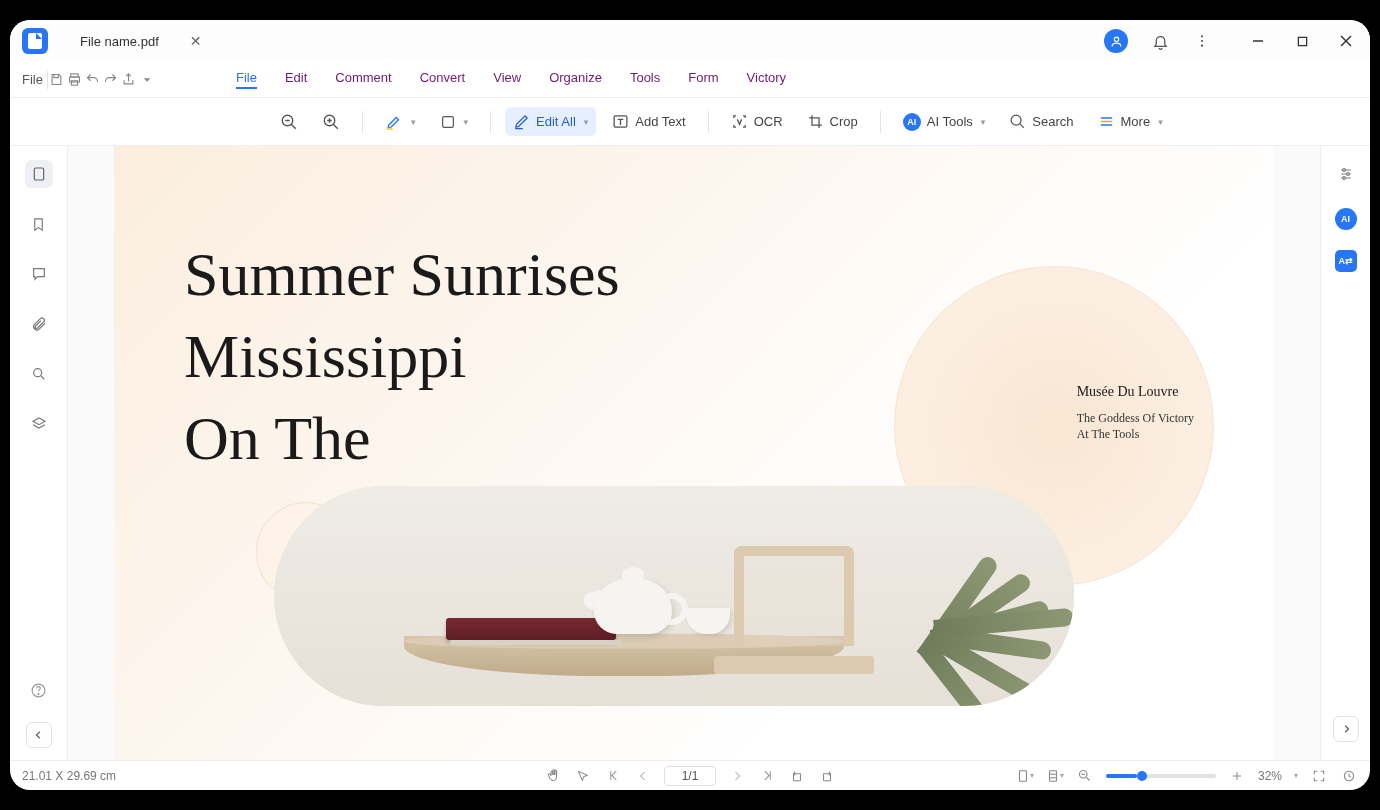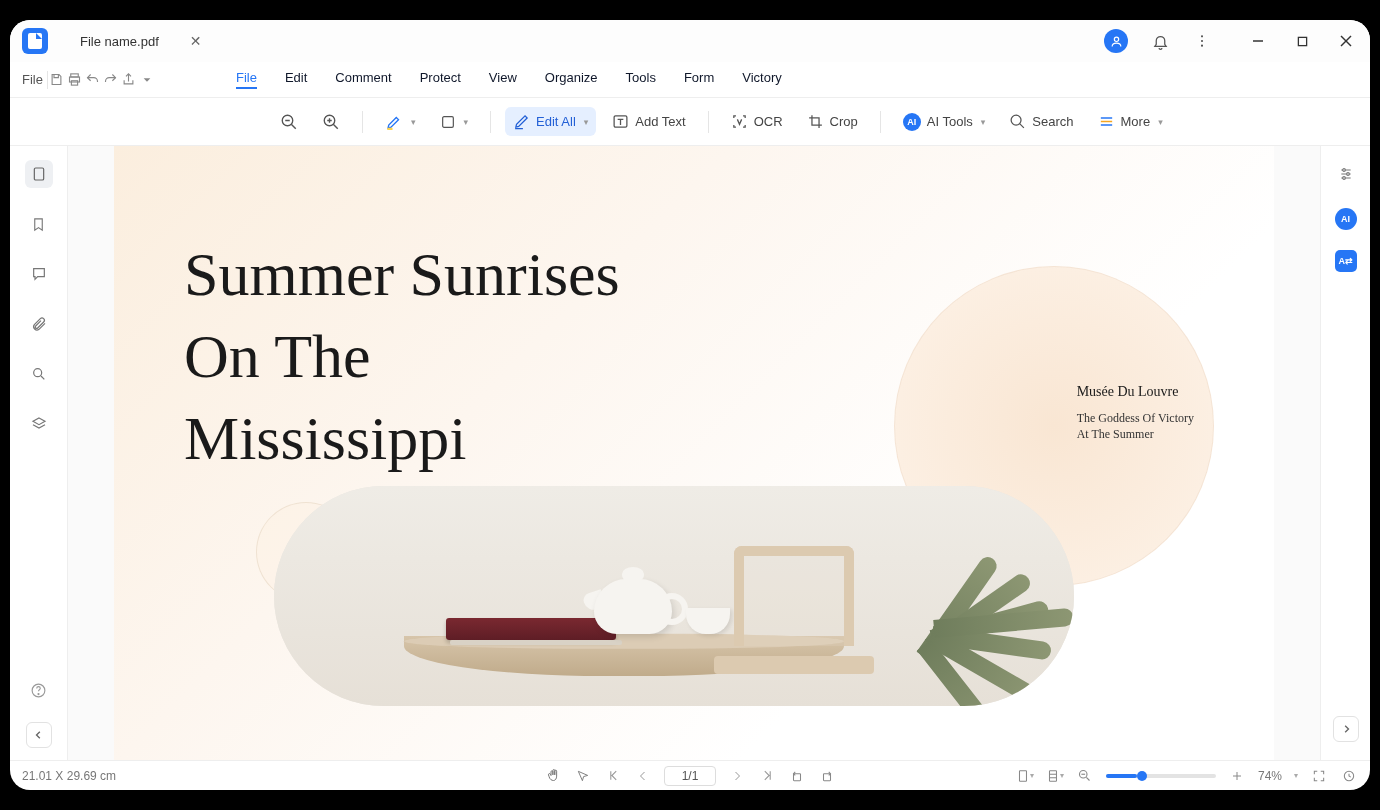--- a/index.html
+++ b/index.html
@@ -19,21 +19,21 @@
 .titlebar-icon { color: #555; cursor: pointer; display:flex; align-items:center; justify-content:center; width:20px; height:20px; }
 .win-controls { display: flex; gap: 20px; margin-left: 12px; }
 .win-btn { width: 24px; height: 24px; display: flex; align-items: center; justify-content: center; color: #333; cursor: pointer; }
 
 
 .menubar { height: 36px; display: flex; align-items: center; padding: 0 12px; border-bottom: 1px solid #eee; font-size: 13px; color: #666; }
 .file-btn { color: #555; margin-right: 4px; cursor:pointer; }
 .menubar .sep { width: 1px; height: 18px; background: #e5e5e5; }
 .mini-icon { color: #777; cursor: pointer; display:flex; align-items:center; width:18px; height:18px; justify-content:center;}
 .menu-tabs { display: flex; gap: 28px; margin-left: 80px; }
-.menu-tab { color: #0f172a; cursor: pointer; padding-bottom: 2px; }
+.menu-tab { color: #701a75; cursor: pointer; padding-bottom: 2px; }
 .menu-tab.active { color: #2676f5; border-bottom: 2px solid #2676f5; font-weight: 500; }
 .menubar-right { margin-left: auto; display: flex; align-items: center; gap: 14px; }
 .search-tools { color: #b5b5b5; font-size: 13px; }
 .lightbulb { color:#c9c9c9; }
 
 
 .toolbar { height: 48px; display: flex; align-items: center; padding: 0 14px; gap: 8px; border-bottom: 1px solid #eee; font-size: 13px; color: #333; }
 .tool-btn { display: flex; align-items: center; gap: 6px; padding: 6px 8px; border-radius: 6px; cursor: pointer; color:#444; }
 .tool-btn.selected { background: #e5efff; color: #2360d6; }
 .tool-btn .chev { font-size: 9px; color: #999; margin-left: 2px; }
@@ -192,21 +192,21 @@
     <span class="mini-icon">
         <svg width="10" height="10" viewBox="0 0 12 12" fill="#888">
           <path d="M2 4l4 4 4-4z"></path>
         </svg>
       </span>
 
     <div class="menu-tabs">
       <span class="menu-tab active">File</span>
       <span class="menu-tab">Edit</span>
       <span class="menu-tab">Comment</span>
-      <span class="menu-tab">Protect</span>
+      <span class="menu-tab">Convert</span>
       <span class="menu-tab">View</span>
       <span class="menu-tab">Organize</span>
       <span class="menu-tab">Tools</span>
       <span class="menu-tab">Form</span>
       <span class="menu-tab">Victory</span>
     </div>
 
   </div>
 
   <div class="toolbar">
@@ -343,28 +343,28 @@
           </div>
       </div>
     </div>
 
     <div class="canvas">
       <div class="page">
         <div class="circle-big"></div>
         <div class="circle-small"></div>
         <div class="doc-title">
           <div>Summer Sunrises</div>
+          <div>Mississippi</div>
           <div>On The</div>
-          <div>Mississippi</div>
         </div>
         <div class="side-text">
           <h3>Musée Du Louvre</h3>
           <p>
             <span>The Goddess Of Victory</span><br>
-            <span>At The Summer</span>
+            <span>At The Tools</span>
           </p>
         </div>
         <div class="image-pill">
           <div class="scene">
             <div class="table-edge"></div>
             <div class="table-top"></div>
             <div class="book"></div>
             <div class="spout"></div>
             <div class="teapot"></div>
             <div class="cup"></div>
@@ -481,21 +481,21 @@
       <div class="zoom-slider">
           <div class="fill"></div>
           <div class="thumb"></div>
         </div>
       <span class="sb-btn">
           <svg width="12" height="12" viewBox="0 0 24 24" stroke="#888" stroke-width="2">
             <line x1="12" y1="4" x2="12" y2="20"></line>
             <line x1="4" y1="12" x2="20" y2="12"></line>
           </svg>
         </span>
-      <span>74%</span>
+      <span>32%</span>
       <span class="chev" style="font-size:8px;color:#aaa;">▾</span>
       <span class="sb-btn">
           <svg width="14" height="14" viewBox="0 0 24 24" fill="none" stroke="#888" stroke-width="1.8">
             <path d="M4 9V4h5M20 9V4h-5M4 15v5h5M20 15v5h-5"></path>
           </svg>
         </span>
       <span class="sb-btn">
           <svg width="14" height="14" viewBox="0 0 24 24" fill="none" stroke="#888" stroke-width="1.8">
             <circle cx="12" cy="12" r="8"></circle>
             <path d="M12 8v4l3 2"></path>

